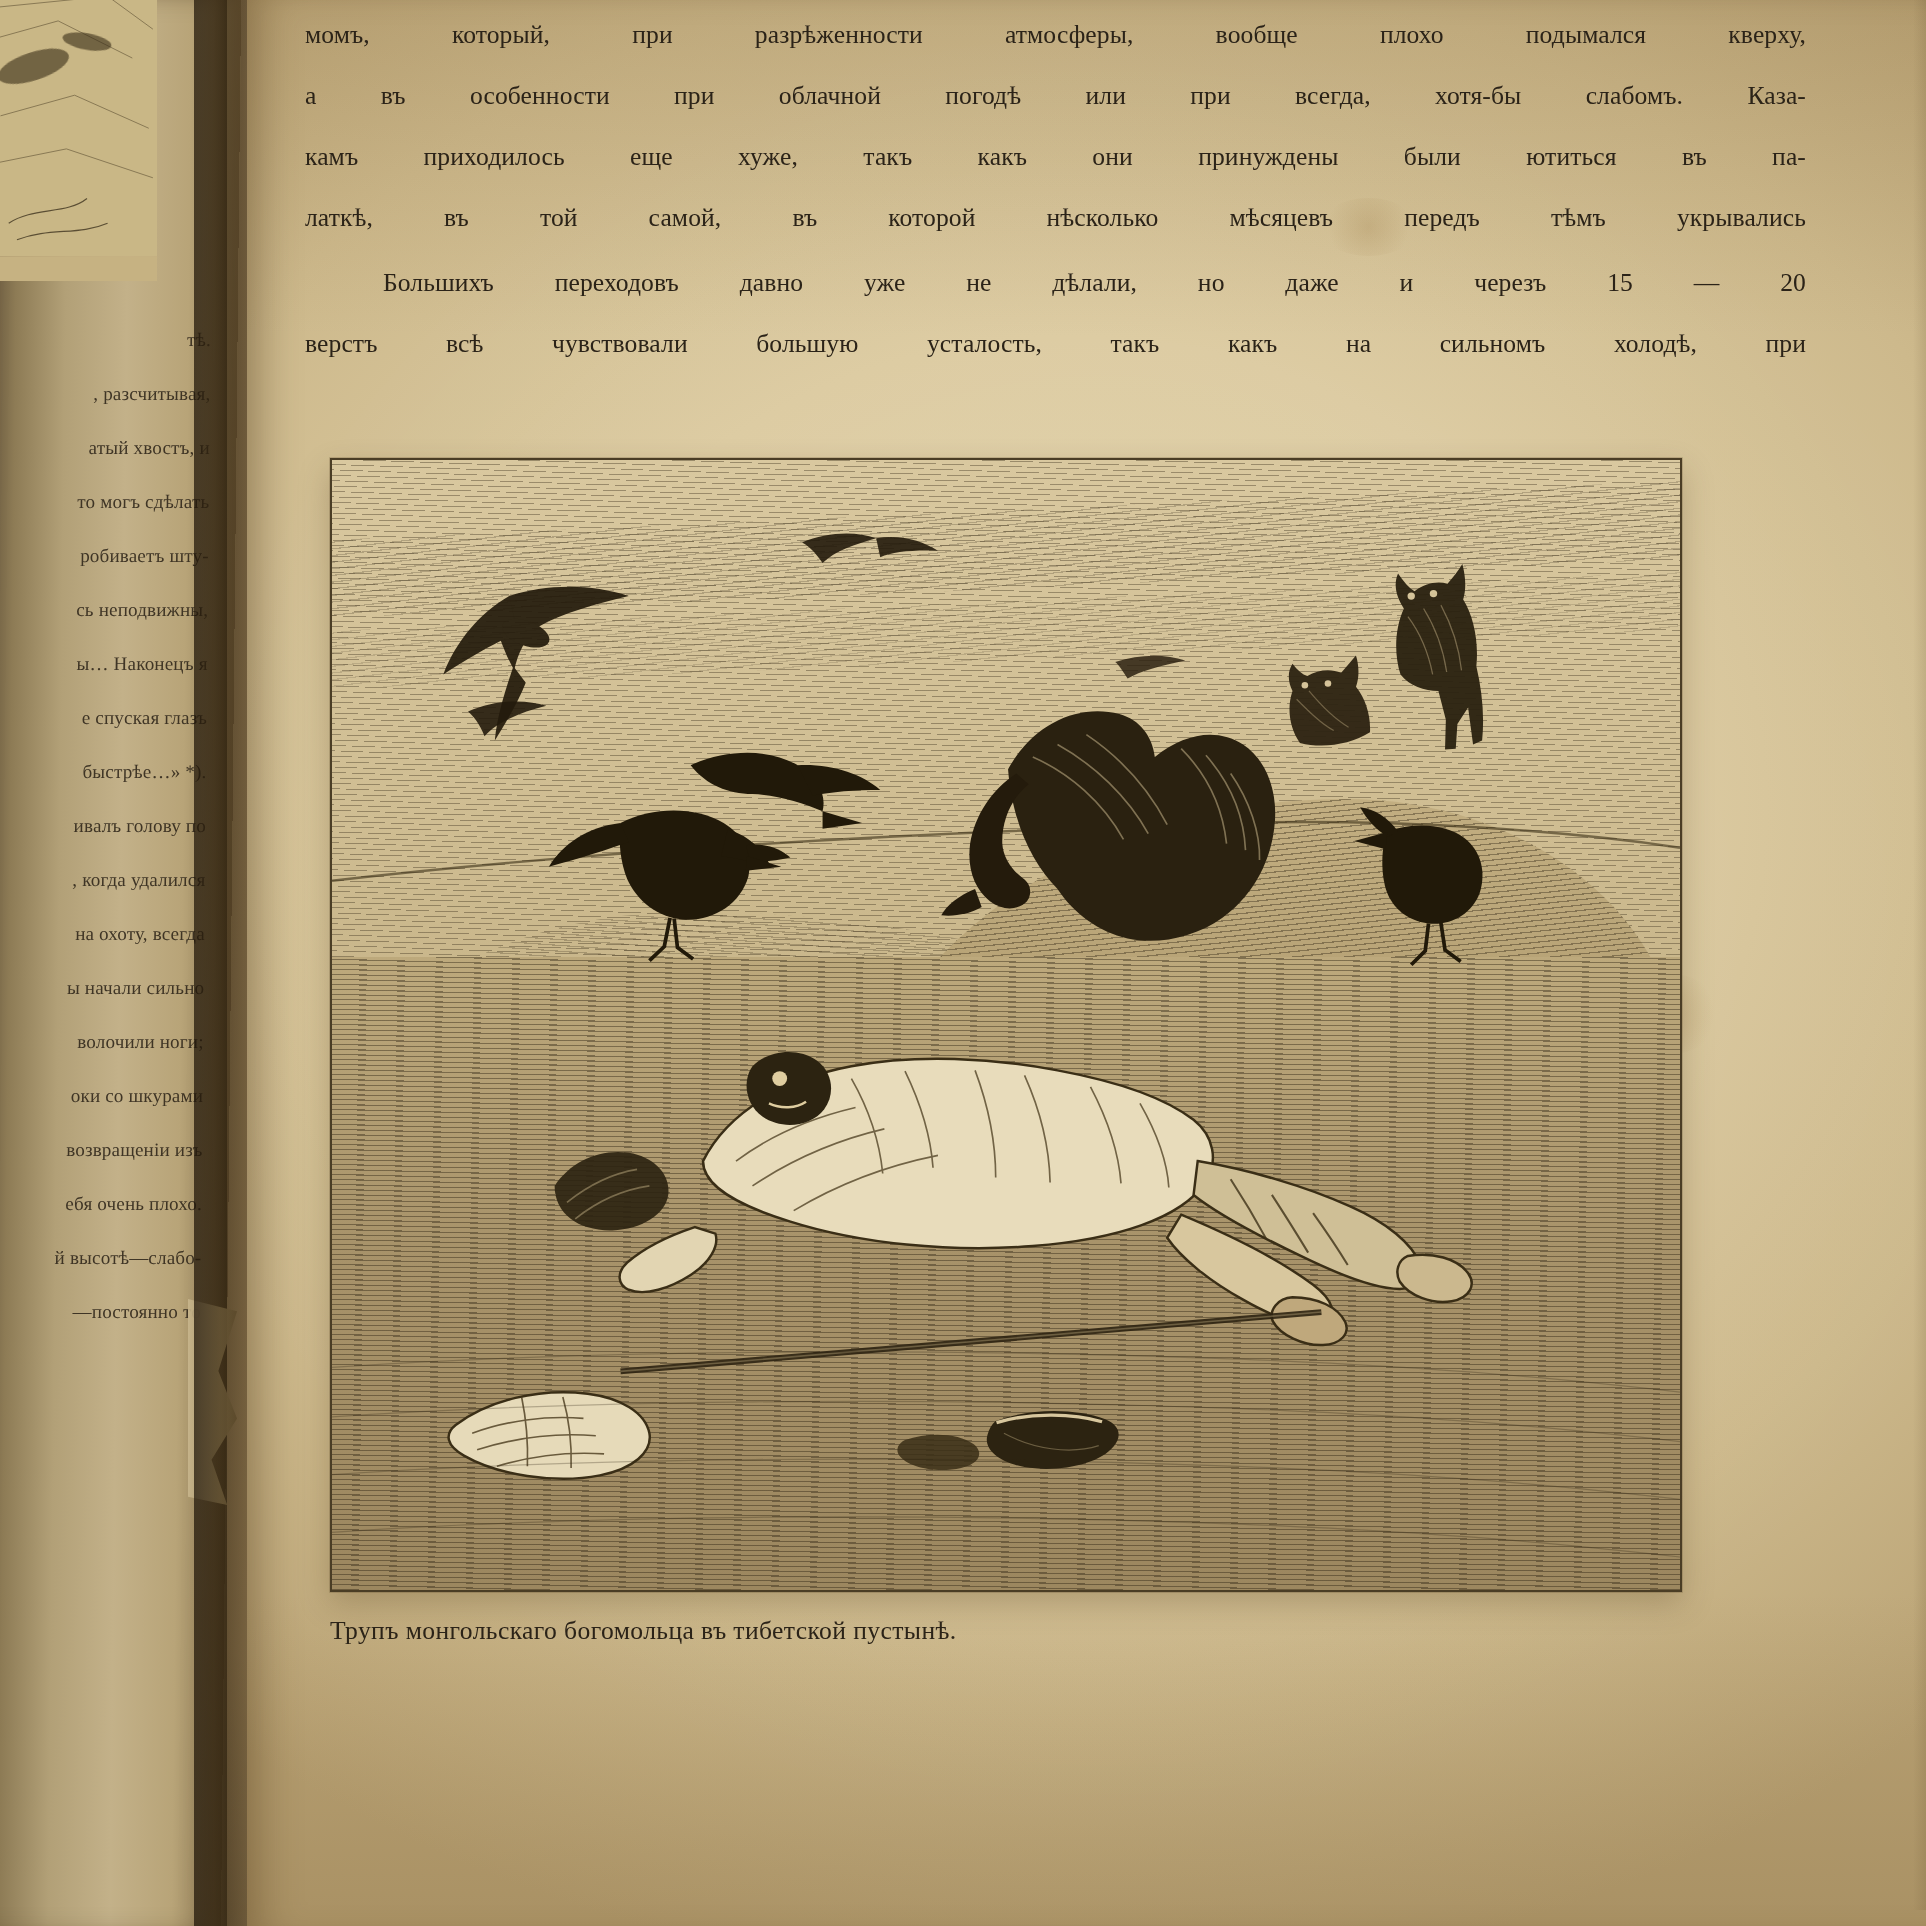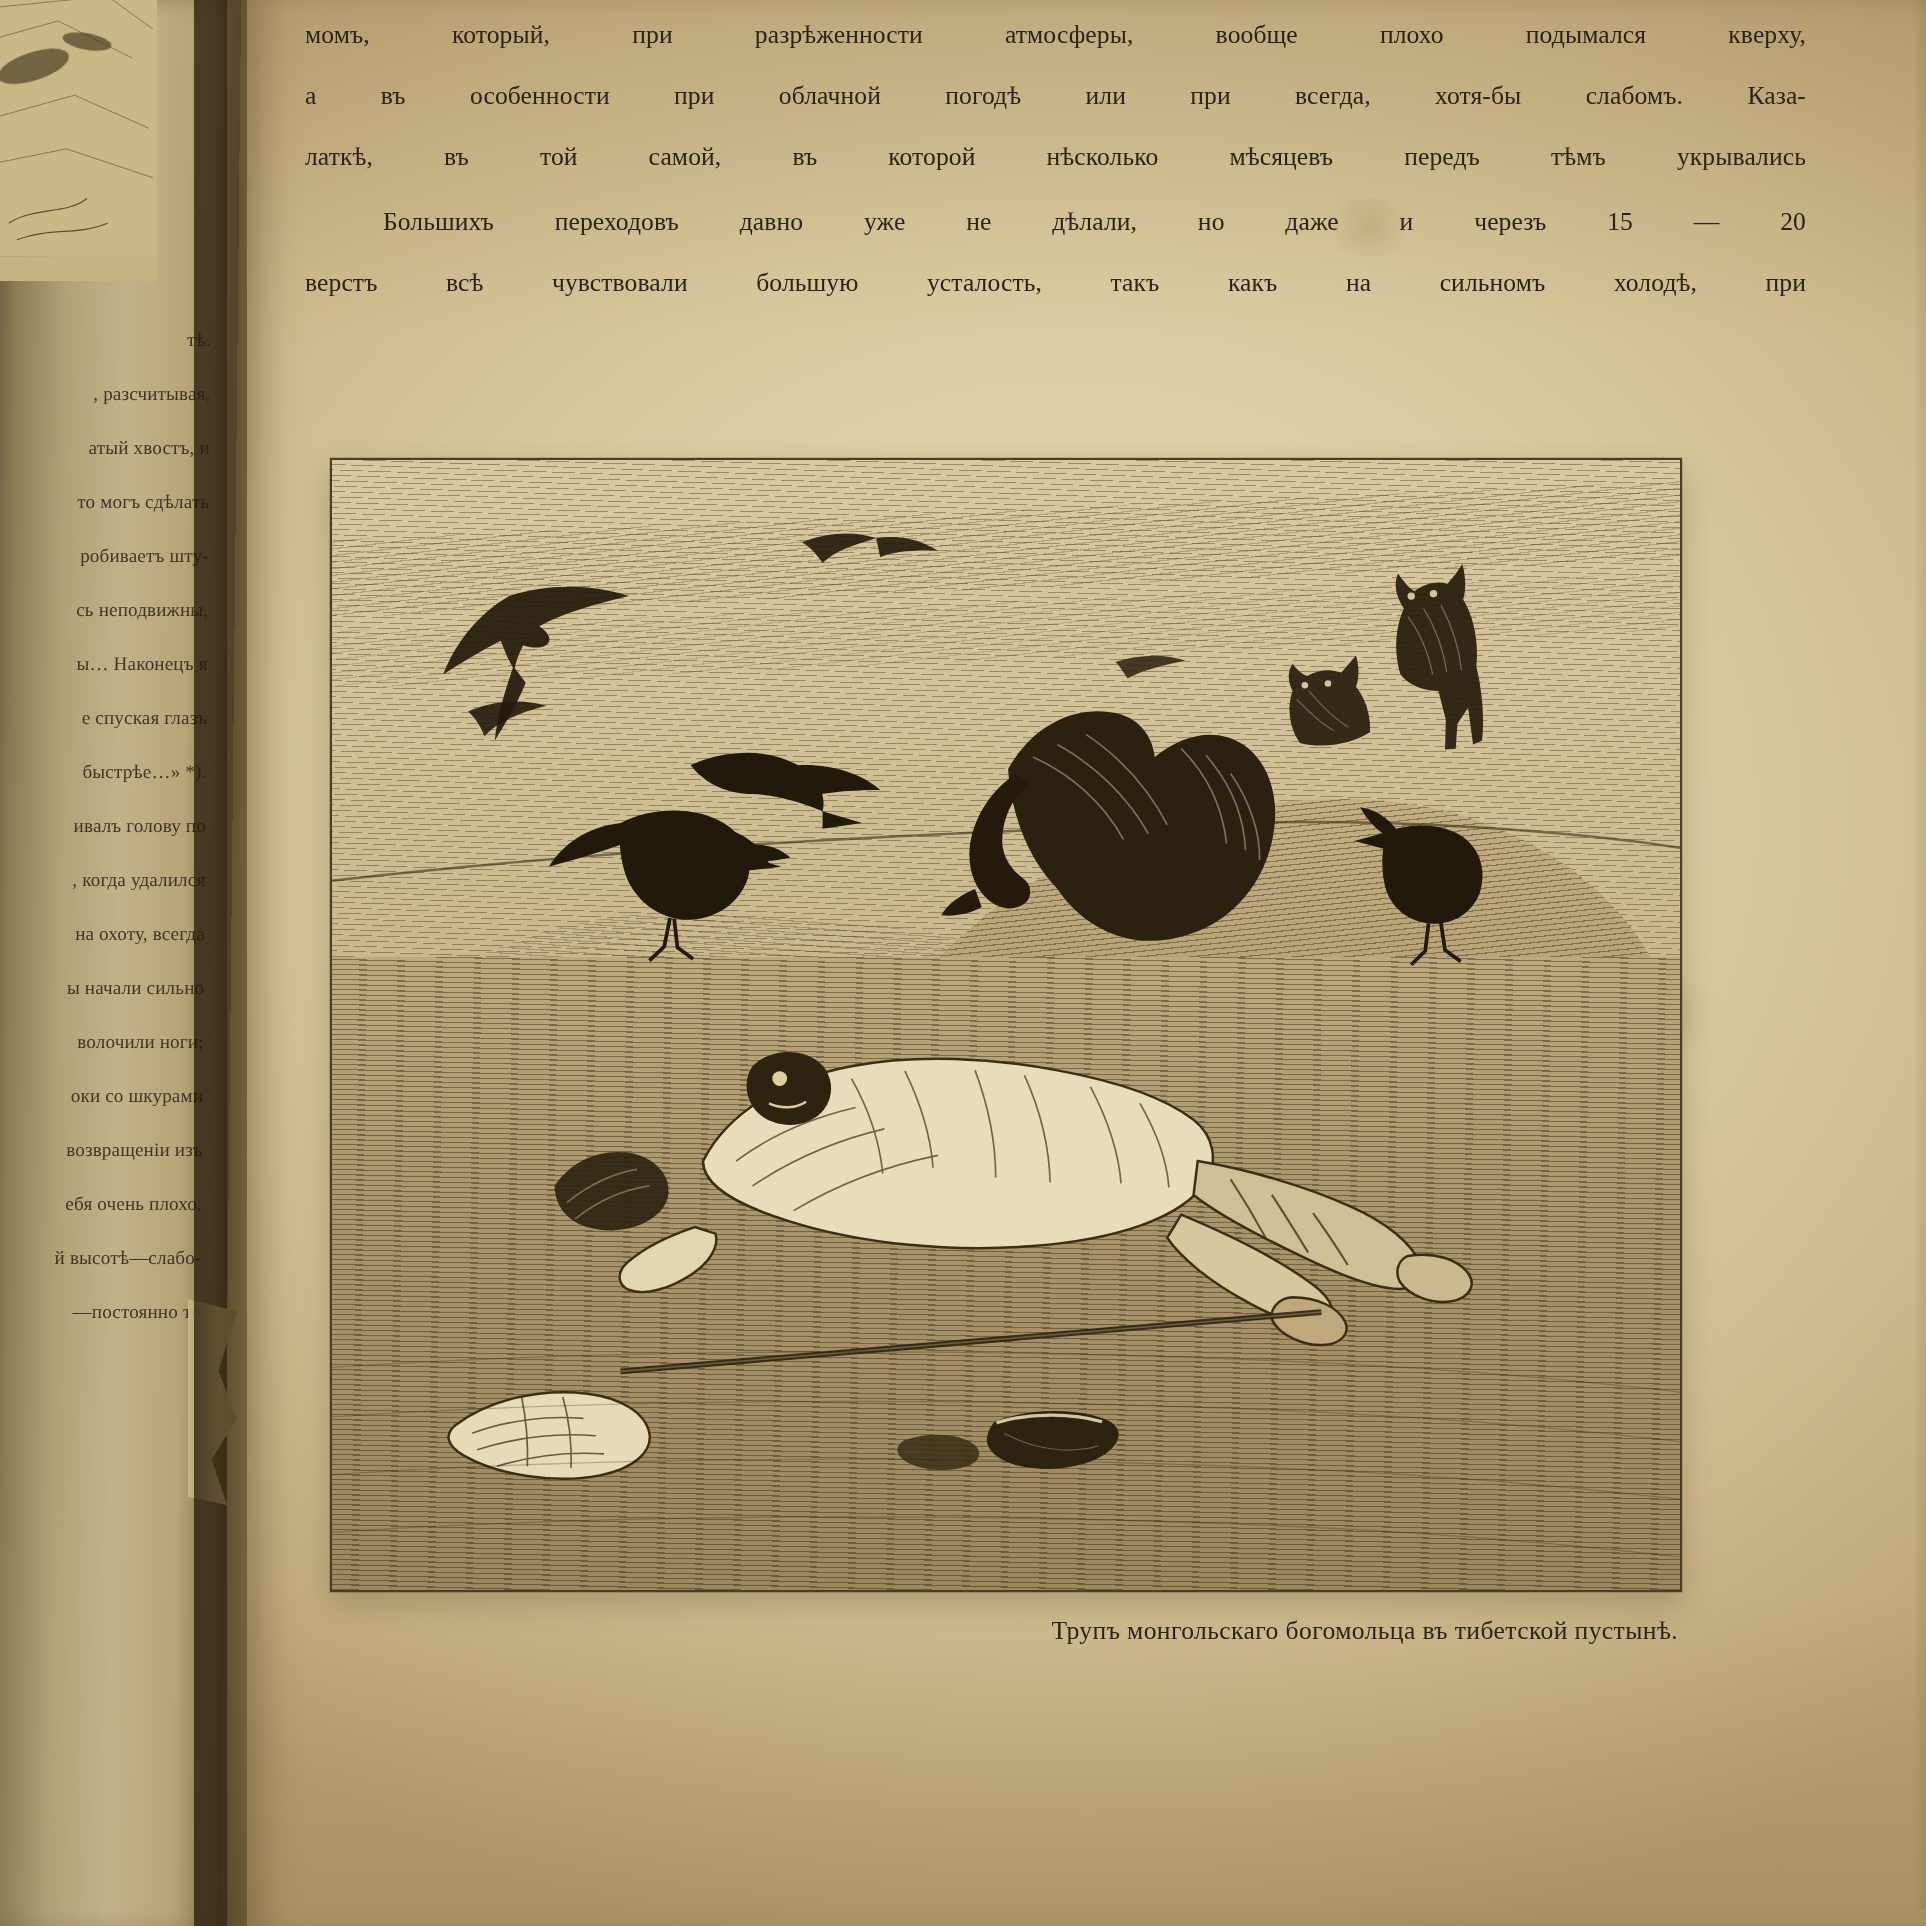--- a/index.html
+++ b/index.html
@@ -204,21 +204,21 @@
     opacity: 0.8;
   }
   .plate-ink { position: absolute; inset: 0; }
   .plate-ink svg { width: 100%; height: 100%; display: block; }
 
   .caption {
     position: absolute;
     left: 330px;
     top: 1616px;
     width: 1348px;
-    text-align: right;
+    text-align: left;
     color: #2b2318;
     font-size: 25.6px;
     letter-spacing: 0.4px;
   }
 
   
   .right-edge {
     position: absolute;
     right: 0;
     top: 0;
@@ -290,20 +290,21 @@
     <div class="spot" style="left:1072px;top:214px;width:99px;height:58px;"></div>
     <div class="spot" style="left:371px;top:1360px;width:132px;height:74px;"></div>
     <div class="spot" style="left:1360px;top:989px;width:115px;height:82px;"></div>
     <div class="right-edge"></div>
   </div>
 
   <div class="body-text">
     <p>
       <span class="jline">момъ, который, при разрѣженности атмосферы, вообще плохо подымался кверху,</span>
       <span class="jline">а въ особенности при облачной погодѣ или при всегда, хотя-бы слабомъ. Каза-</span>
+      <span class="jline">камъ приходилось еще хуже, такъ какъ они принуждены были ютиться въ па-</span>
       <span class="jline">латкѣ, въ той самой, въ которой нѣсколько мѣсяцевъ передъ тѣмъ укрывались</span>
     </p>
     <p>
       <span class="jline" style="text-indent:78px;">Большихъ переходовъ давно уже не дѣлали, но даже и черезъ 15 — 20</span>
       <span class="jline">верстъ всѣ чувствовали большую усталость, такъ какъ на сильномъ холодѣ, при</span>
     </p>
   </div>
 
   <div class="plate">
     <div class="sky"></div>

